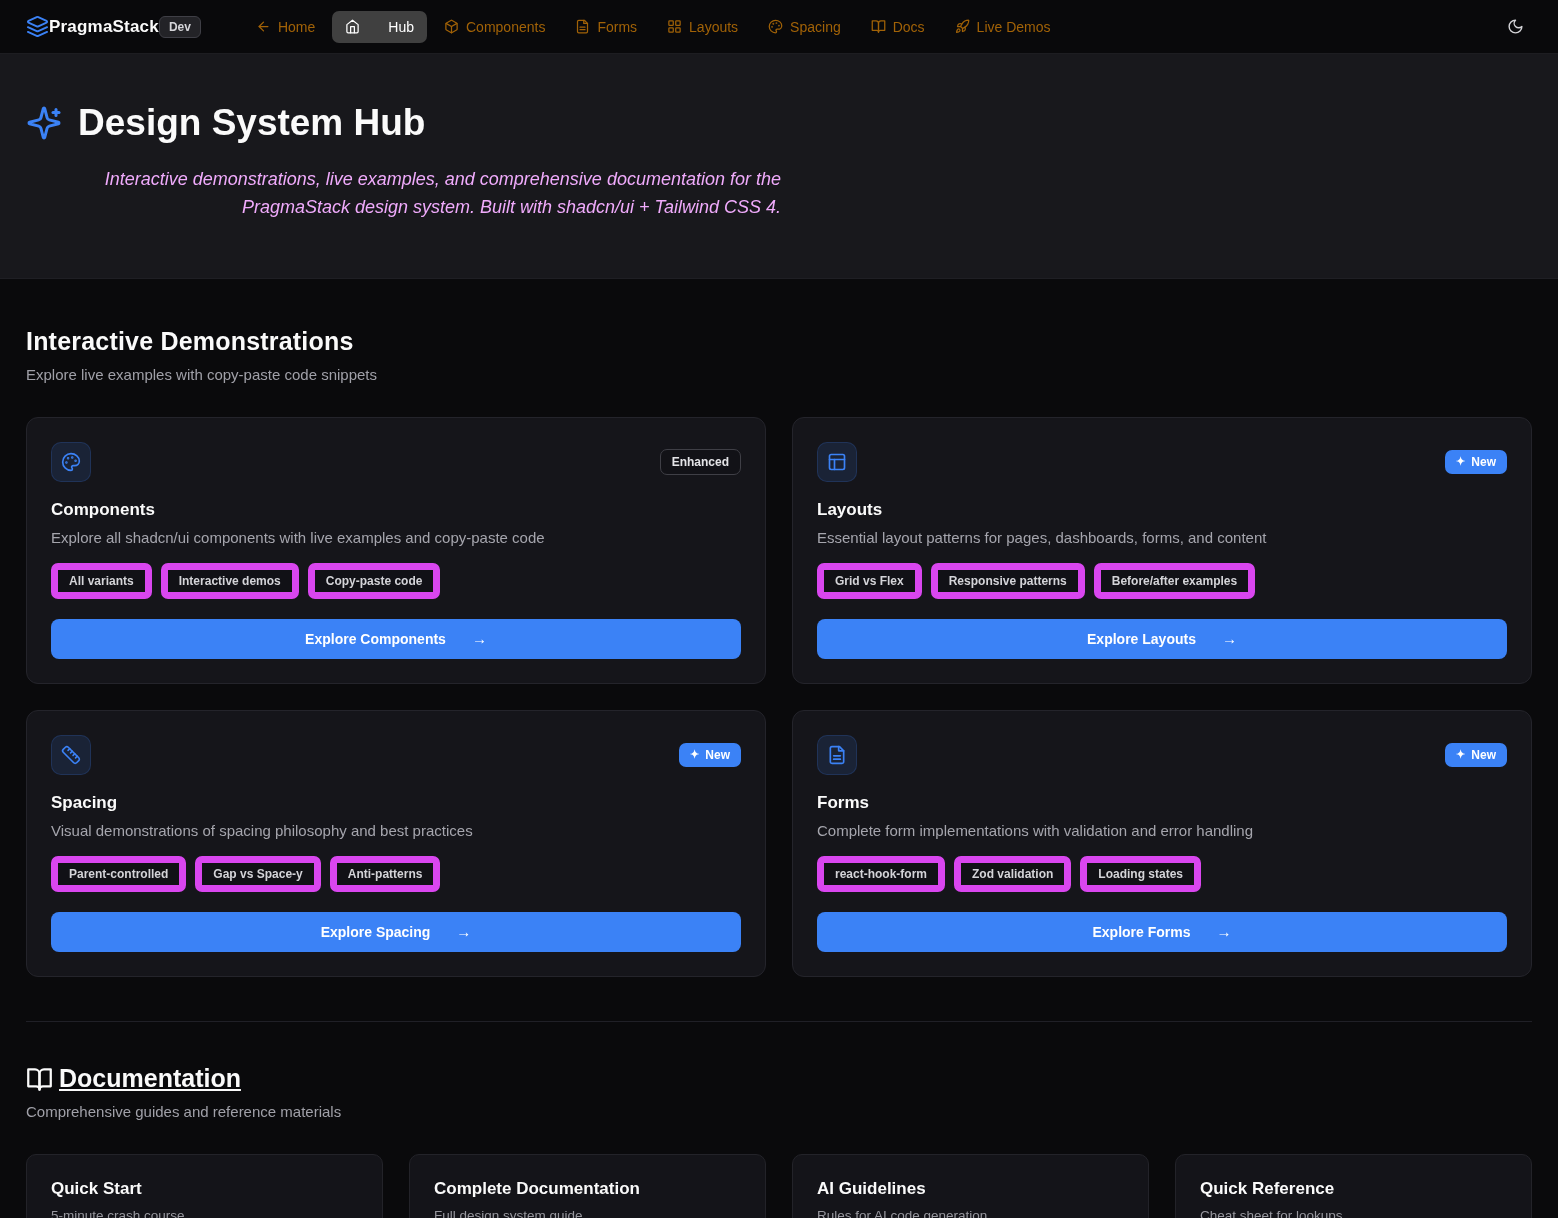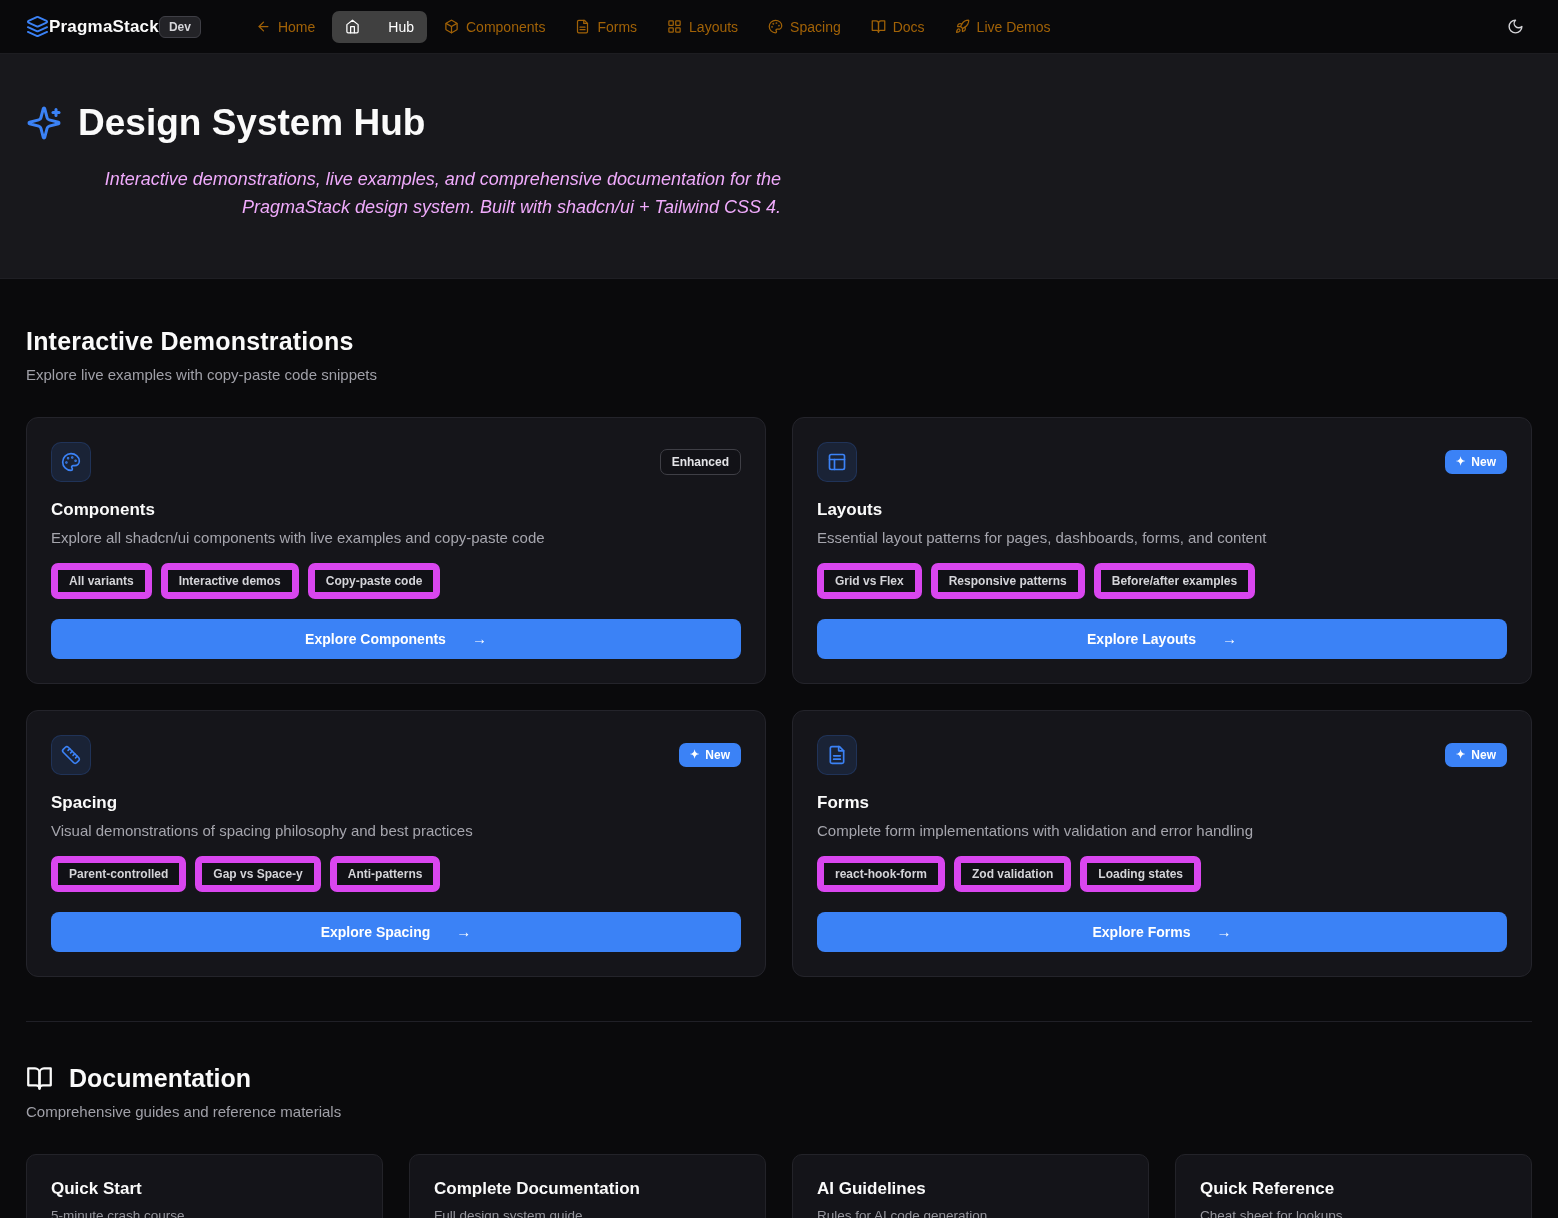--- a/index.html
+++ b/index.html
@@ -68,21 +68,21 @@
     font-size:12px; font-weight:600; padding:4px 11px; border-radius:7px;
   }
   .cta {
     margin-top:20px; width:100%; background:#3b82f6; color:#fff;
     border:none; border-radius:8px; height:40px;
     font-size:14px; font-weight:600; font-family:inherit;
     display:flex; align-items:center; justify-content:center; gap:26px; cursor:pointer;
   }
   .cta .arrow { font-size:15px; }
   .divider { border:none; border-top:1px solid #202027; margin:44px 0 42px; }
-  .docs-head { display:flex; gap:16px; align-items:center; font-size:25px; font-weight:700; }
+  .docs-head { display:flex; gap:6px; align-items:flex-end; font-size:25px; font-weight:700;text-decoration:underline; }
   .docs-head .book { display:flex; color:#fafafa; }
   .docs-grid { margin-top:34px; display:grid; grid-template-columns:repeat(4,1fr); gap:26px; }
   .doc-card {
     background:#141419; border:1px solid #232329; border-radius:10px;
     padding:24px; cursor:pointer;
   }
   .doc-title { font-size:17px; font-weight:700; }
   .doc-desc { margin-top:9px; color:#98989f; font-size:13.5px; }
   svg { flex-shrink:0; }
 </style>

